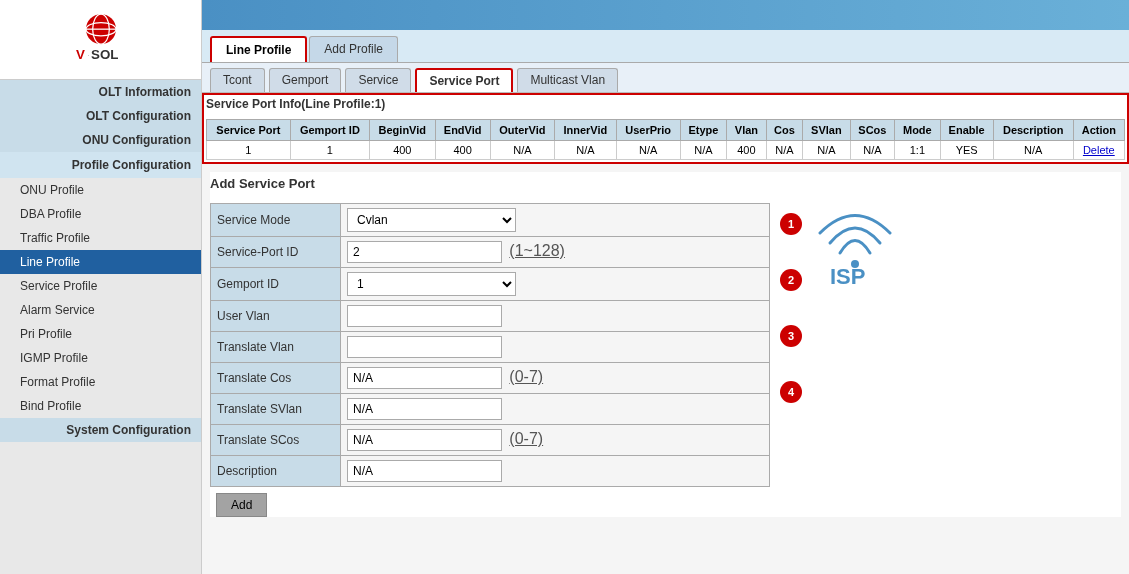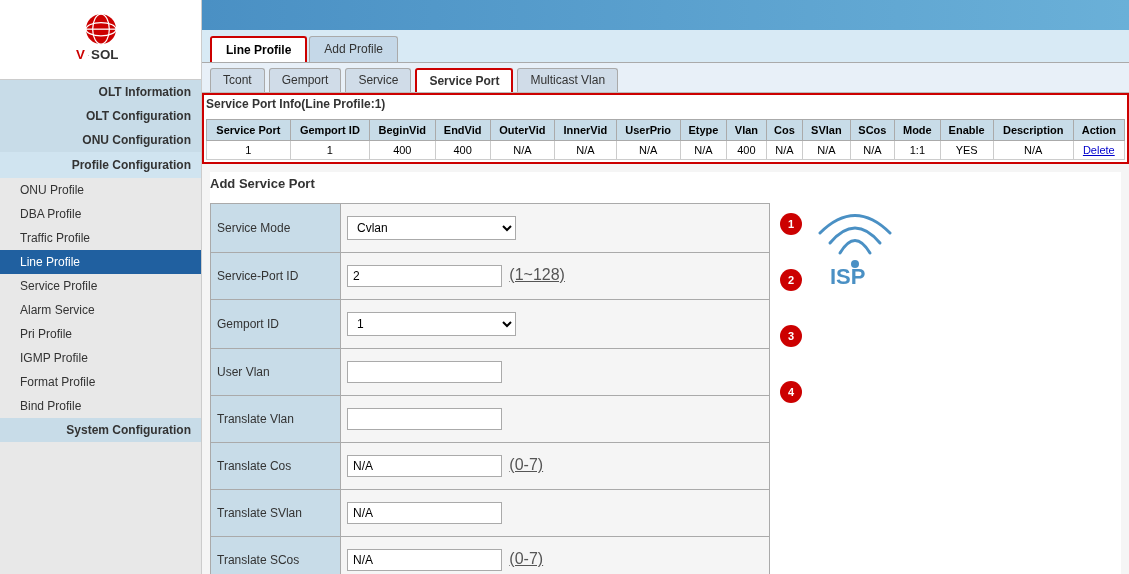--- a/index.html
+++ b/index.html
@@ -169,21 +169,21 @@
       font-weight: bold;
       color: #333;
       margin-bottom: 8px;
       padding: 4px 0;
     }
     .form-table {
       border-collapse: collapse;
       width: 560px;
     }
     .form-table td {
-      padding: 12px 6px;
+      padding: 4px 6px;
       vertical-align: middle;
     }
     .form-label {
       background: #c8dce8;
       border: 1px solid #aaa;
       padding: 5px 8px;
       font-size: 12px;
       font-weight: normal;
       color: #333;
       width: 130px;
@@ -209,21 +209,21 @@
       width: 169px;
       background: #fff;
     }
     .hint-text {
       font-size: 16px;
       color: #555;
       margin-left: 4px;
       text-decoration: underline;
     }
     .add-btn {
-      background: #0ea5e9;
+      background: #a3a3a3;
       border: 1px solid #888;
       padding: 4px 14px;
       cursor: pointer;
       font-size: 12px;
       margin-top: 6px;
       margin-left: 6px;
     }
     .step-circle {
       width: 22px;
       height: 22px;

